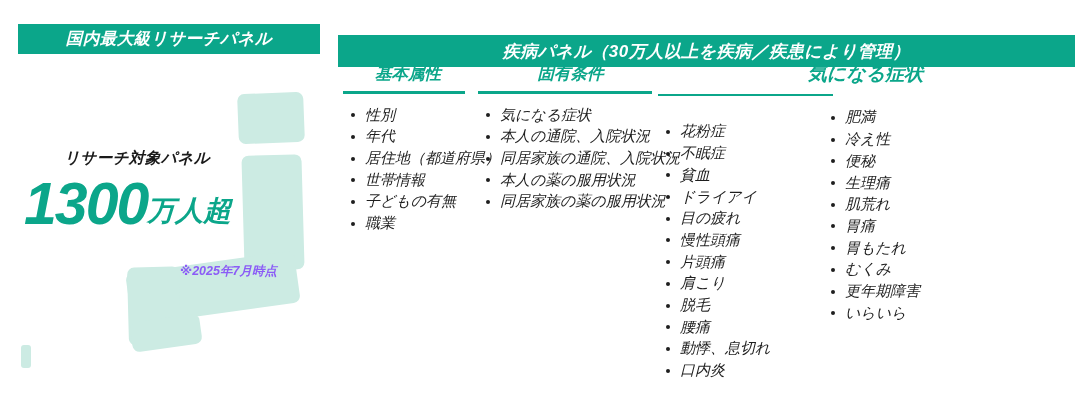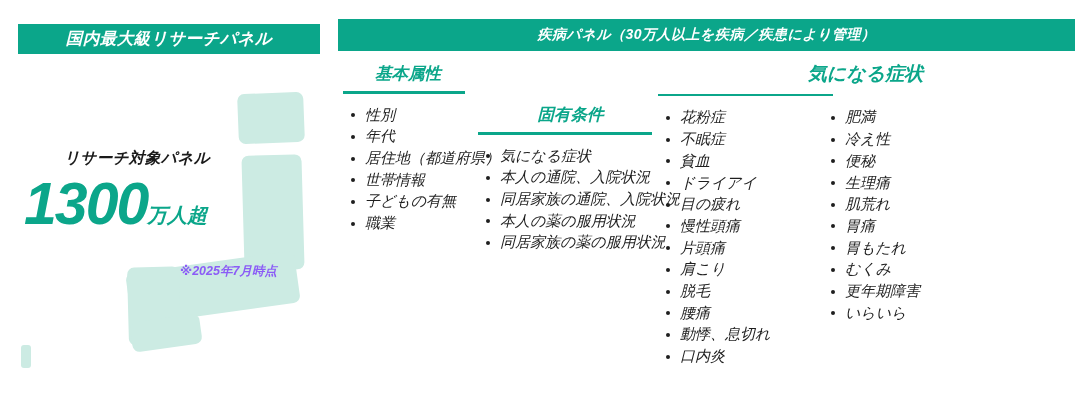--- a/index.html
+++ b/index.html
@@ -16,21 +16,21 @@
     position: absolute;
     background: #0BA68A;
     color: #ffffff;
     font-weight: bold;
     display: flex;
     align-items: center;
     justify-content: center;
     letter-spacing: .5px;
   }
   #left-bar  { left: 18px;  top: 24px; width: 302px; height: 30px; font-size: 16.5px; }
-  #right-bar { left: 338px; top: 19px; width: 737px; height: 32px; font-size: 14px; }
+  #right-bar { left: 338px; top: 35px; width: 737px; height: 32px; font-size: 17px; }
 
   
   #left-panel { position: absolute; left: 0; top: 0; width: 330px; height: 419px; }
 
   .deco { position: absolute; background: #CCEBE3; }
   #deco-1 { left: 238px; top: 93px;  width: 66px;  height: 50px;
             border-radius: 7px; transform: rotate(-2.2deg); }
   #deco-2 { left: 243px; top: 155px; width: 60px;  height: 115px;
             border-radius: 7px; transform: rotate(-1.6deg); }
   #deco-3 { left: 128px; top: 267px; width: 52px;  height: 78px;
@@ -50,35 +50,35 @@
   }
   #big-number-row {
     position: absolute; left: 24px; top: 177px;
     display: flex; align-items: flex-end;
   }
   #big-number {
     font-size: 59px; font-weight: bold; color: #0BA68A;
     line-height: .93; letter-spacing: -2px;
   }
   #big-unit {
-    font-size: 20px; font-weight: bold; color: #0BA68A;
+    font-size: 28px; font-weight: bold; color: #0BA68A;
     line-height: 1; padding-bottom: 7px; letter-spacing: 0;
   }
   #as-of {
     position: absolute; left: 180px; top: 263px;
     font-size: 12.5px; font-weight: bold; color: #8b5cf6;
   }
 
   
   #right-panel { position: absolute; left: 338px; top: 64px;
                  width: 740px; height: 350px; }
 
   .col { position: absolute; top: 0; }
   #col-0 { left: 5px;   width: 130px; }
-  #col-1 { left: 140px; width: 185px; margin-top: 41px; }
+  #col-1 { left: 140px; width: 185px; }
   #col-2 { left: 320px; width: 415px; }
 
   .col-head {
     text-align: center; color: #0BA68A; font-weight: bold;
     line-height: 1.1; padding-bottom: 9px;
   }
   #col-0 .col-head, #col-1 .col-head { font-size: 16.5px; }
   #col-2 .col-head { font-size: 19px; }
   .col-rule { height: 2.5px; background: #0BA68A; }
   #col-0 .col-rule { width: 122px; margin-left: 0; }
@@ -99,21 +99,21 @@
     position: absolute;
     left: 2px; top: 9.5px;
     width: 4px; height: 4px;
     border-radius: 50%;
     background: #1E1E1E;
   }
   #col-0 ul.items { margin-left: 6px; }
   #col-1 ul.items { margin-left: 6px; }
   .subcols { display: flex; margin-top: 10px; }
   .subcols ul.items { margin-top: 0; }
-  #sub-a { width: 165px; margin-left: 6px; }
+  #sub-a { width: 165px; margin-left: 6px; margin-top: 14px; }
   #sub-b { width: 160px; }
 </style>
 </head>
 <body>
 
 <div id="root">
 
   <div id="left-panel">
 
     <div class="deco" id="deco-1"></div>

